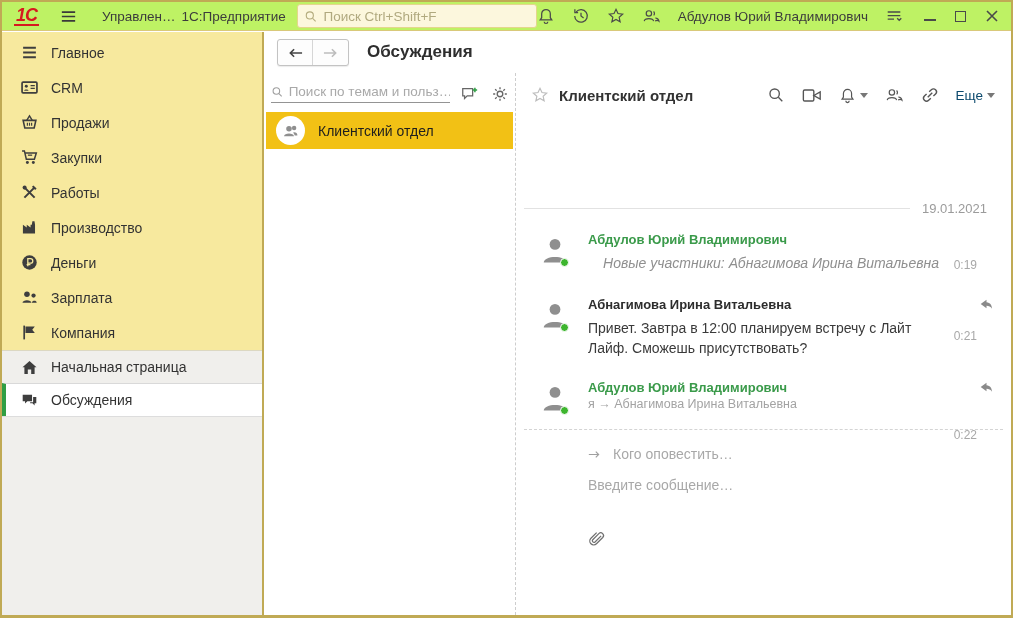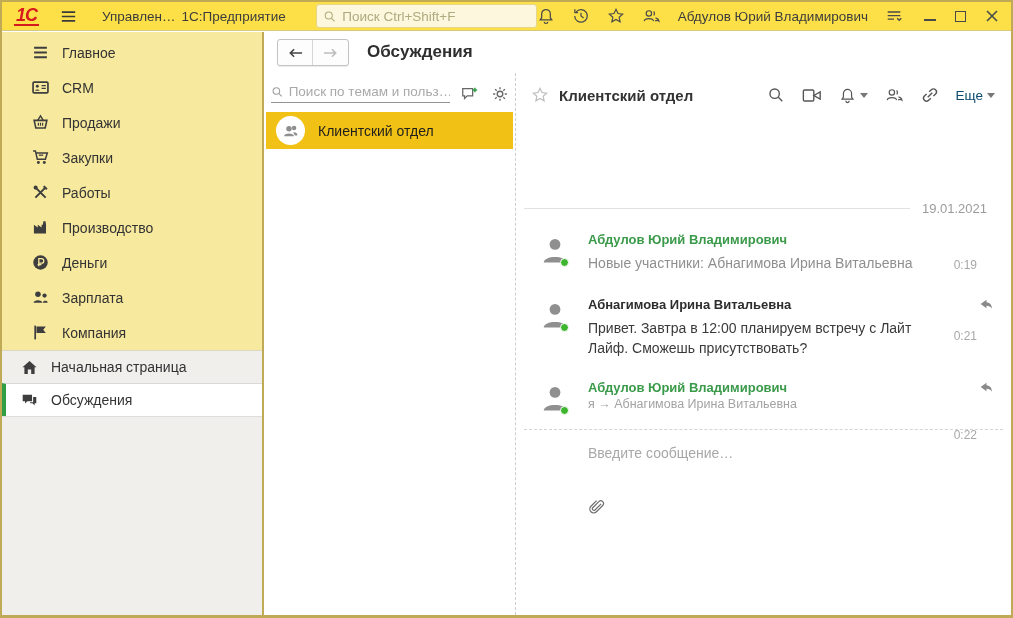--- a/index.html
+++ b/index.html
@@ -3,47 +3,47 @@
 <meta charset="utf-8">
 <style>
   * { margin:0; padding:0; box-sizing:border-box; }
   html,body { width:1013px; height:618px; }
   body { font-family:"Liberation Sans", sans-serif; background:#fff; overflow:hidden; }
   svg { display:block; }
 
   .window { position:absolute; inset:0; border:2px solid #c0aa55; border-bottom-width:3px; background:#fff; }
 
   
-  .topbar { position:absolute; left:0; top:0; right:0; height:29px; background:#fde047;
+  .topbar { position:absolute; left:0; top:0; right:0; height:29px; background:#bef264;
             border-bottom:1px solid #d9c97a; display:flex; align-items:center; padding:9px 12px; }
   .logo { color:#d6191f; font-weight:bold; font-style:italic; font-size:18px; letter-spacing:-1px;
           border-bottom:2px solid #d6191f; line-height:16px; padding:0 2px 1px 2px; }
   .burger { margin-left:20px; color:#3a3a3a; cursor:pointer; }
   .win-title { margin-left:24px; font-size:13.5px; color:#3c3c3c; white-space:nowrap; }
   .win-title span { margin-right:6px; }
-  .top-search { margin-left:24px; width:298px; height:24px; background:#fcf7dd; border:1px solid #e4d68c;
+  .top-search { margin-left:5px; width:298px; height:24px; background:#fcf7dd; border:1px solid #e4d68c;
                 border-radius:3px; display:flex; align-items:center; padding:0 6px; }
   .top-search svg { color:#b3ab7d; }
   .top-search input { border:0; outline:0; background:transparent; font-size:13.5px; color:#555;
                       margin-left:6px; width:100%; font-family:inherit; }
   .top-search input::placeholder { color:#b0a97f; }
   .top-right { margin-left:auto; display:flex; align-items:center; gap:17px; color:#4a4a4a; }
   .tb-ic { cursor:pointer; color:#4a4a4a; }
   .user-name { font-size:13.5px; color:#3c3c3c; white-space:nowrap; cursor:pointer; }
   .menu-ic { cursor:pointer; }
   .win-ctl { display:flex; align-items:center; gap:19px; margin-left:4px; }
   .min-glyph { width:12px; height:2px; background:#4a4a4a; margin-top:8px; }
   .max-glyph { width:11px; height:11px; border:1.6px solid #4a4a4a; }
   .ctl { cursor:pointer; }
 
   
   .sidebar { position:absolute; left:0; top:30px; bottom:0; width:262px; background:#f7e99e;
              border-right:2px solid #c0aa55; display:flex; flex-direction:column; }
   .side-menu { padding-top:3px; }
-  .side-item { height:35px; display:flex; align-items:center; padding-left:30px; cursor:pointer; color:#3e3e3e; }
+  .side-item { height:35px; display:flex; align-items:center; padding-left:19px; cursor:pointer; color:#3e3e3e; }
   .side-item .lbl { margin-left:13px; font-size:14px; color:#333; }
   .side-bottom-item { height:33px; display:flex; align-items:center; padding-left:19px; cursor:pointer;
                       background:#f0efec; border-top:1px solid #dcd8c2; color:#3e3e3e; }
   .side-bottom-item .lbl { margin-left:13px; font-size:14px; color:#333; }
   .side-bottom-item.active { background:#fff; border-left:4px solid #2f9e44; padding-left:15px;
                              border-top:1px solid #d9d9d9; }
   .side-fill { flex:1; background:#f0efec; border-top:1px solid #ddd; }
 
   
   .content { position:absolute; left:262px; top:30px; right:0; bottom:0; background:#fff; }
@@ -86,21 +86,21 @@
 
   .message { position:relative; padding-left:72px; padding-right:72px; }
   .msg-avatar { position:absolute; left:24px; width:30px; height:32px; color:#8f8f8f; }
   .online-dot { position:absolute; left:44px; width:9px; height:9px; border-radius:50%; background:#3db52e;
                 border:1.5px solid #fff; }
   .msg-author { font-size:13px; font-weight:bold; cursor:pointer; }
   .msg-author.green { color:#3a9a4a; }
   .msg-author.dark { color:#2d2d2d; }
   .msg-sub { font-size:12.5px; color:#a3a3a3; margin-top:2px; }
   .msg-text { font-size:14px; color:#3a3a3a; line-height:20px; max-width:378px; margin-top:6px; }
-  .msg-text.italic { color:#8f8f8f; }
+  .msg-text.italic { font-style:italic; color:#8f8f8f;text-align:right; }
   .msg-time { position:absolute; right:34px; font-size:12px; color:#a8a8a8; }
   .msg-reply { position:absolute; right:16px; top:0; color:#8a8a8a; cursor:pointer; }
   .m1 { margin-top:16px; } .m1 .msg-avatar { top:2px; } .m1 .online-dot { top:26px; } .m1 .msg-time { top:26px; }
   .m2 { margin-top:24px; } .m2 .msg-avatar { top:2px; } .m2 .online-dot { top:26px; } .m2 .msg-time { top:32px; }
   .m3 { margin-top:22px; } .m3 .msg-avatar { top:2px; } .m3 .online-dot { top:26px; } .m3 .msg-time { top:48px; }
 
   .compose-sep { margin:18px 8px 0 8px; border-top:1px dashed #d4d4d4; }
   .notify-row { display:flex; align-items:center; margin:16px 30px 0 72px; color:#9f9f9f; }
   .notify-row input { border:0; outline:0; font-size:14px; margin-left:12px; width:100%; color:#555; font-family:inherit; }
   .notify-row input::placeholder { color:#a8a8a8; }
@@ -420,20 +420,26 @@
         <div class="msg-time">0:22</div>
         <div class="msg-reply">
           <svg width="17" height="15" viewBox="0 0 20 18">
               <path d="M10 3.2v3C14.5 6.5 16.5 10 16.7 14.2c-1.8-2.6-4-3.6-6.7-3.6v3L3 8.5z" fill="currentColor"></path>
             </svg>
         </div>
       </div>
 
       <div class="compose-sep"></div>
 
+      <div class="notify-row">
+        <svg width="14" height="11" viewBox="0 0 16 12">
+            <path d="M1 6h12M9.5 2.5L13 6l-3.5 3.5" fill="none" stroke="#9f9f9f" stroke-width="1.4"></path>
+          </svg>
+        <input placeholder="Кого оповестить…" style="">
+      </div>
 
       <div class="msg-input-row">
         <input placeholder="Введите сообщение…" style="">
       </div>
 
       <div class="attach-row">
         <div>
           <svg width="19" height="19" viewBox="0 0 20 20">
               <path d="M13.8 6.2l-6.4 6.4a1.7 1.7 0 0 1-2.4-2.4l6.4-6.4a2.9 2.9 0 0 1 4.1 4.1l-6.6 6.6a4.1 4.1 0 0 1-5.8-5.8l6-6" fill="none" stroke="currentColor" stroke-width="1.3"></path>
             </svg>

